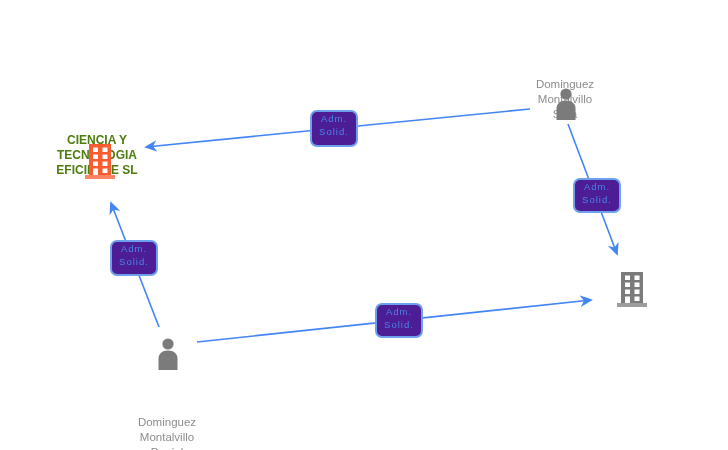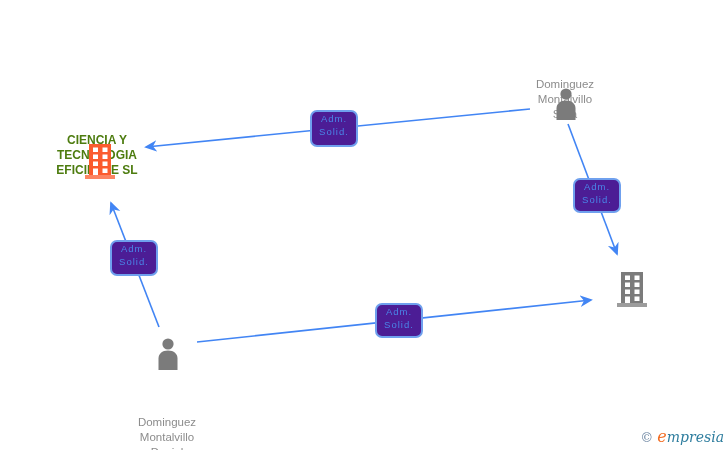--- a/index.html
+++ b/index.html
@@ -134,17 +134,14 @@
   </div>
   <div class="edge-label" id="label-daniel-ciencia">
     <span>Adm.</span>
     <span>Solid.</span>
   </div>
   <div class="edge-label" id="label-daniel-sociedad">
     <span>Adm.</span>
     <span>Solid.</span>
   </div>
 
-  <div id="logo">
-    <span class="copy">©</span><span class="e">e</span><span class="rest">mpresia</span>
-  </div>
 
 </div>
 
 </body></html>

